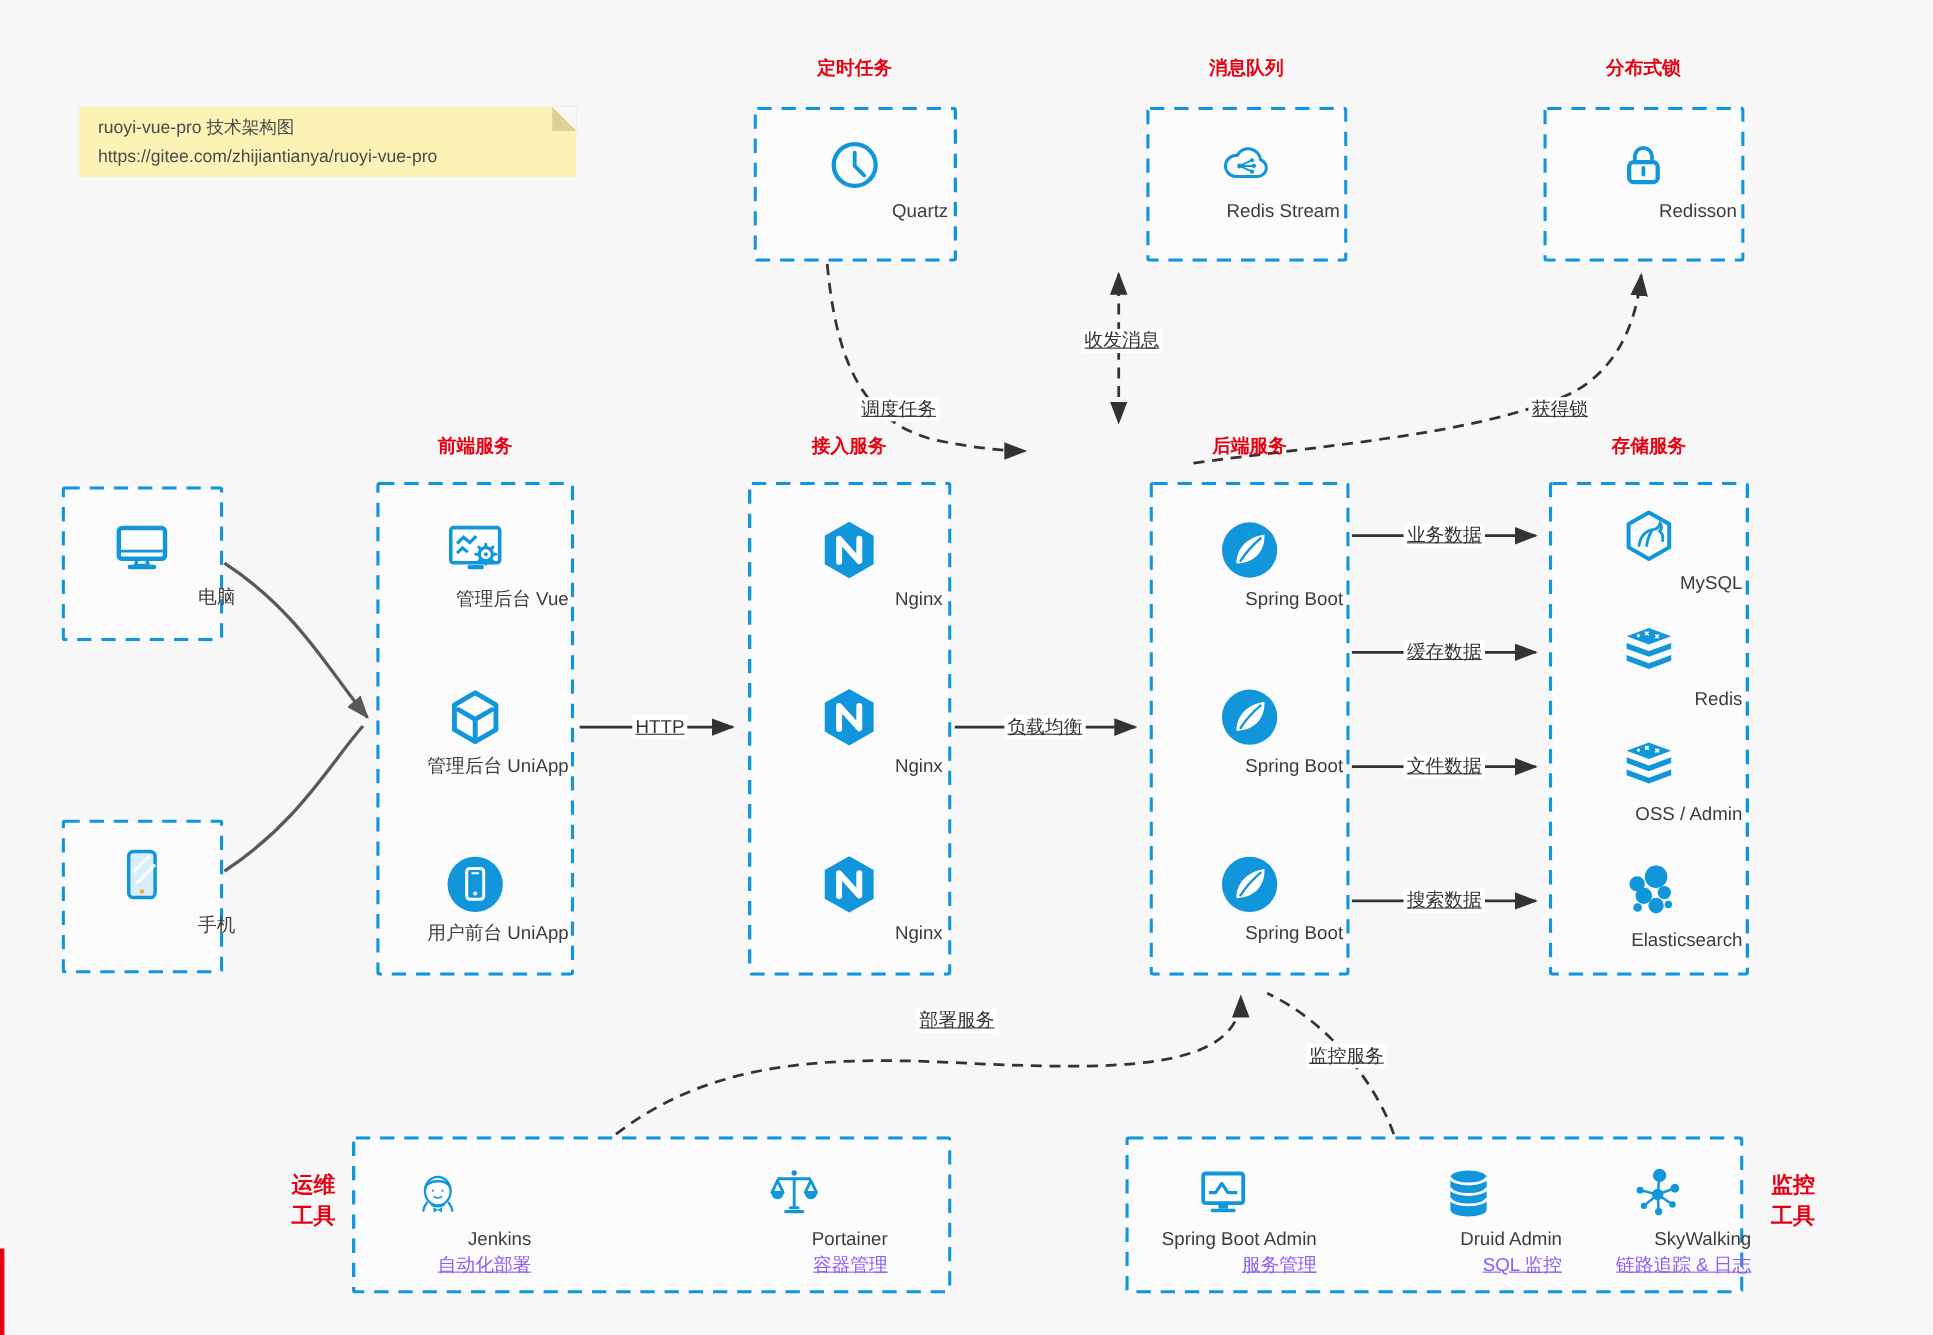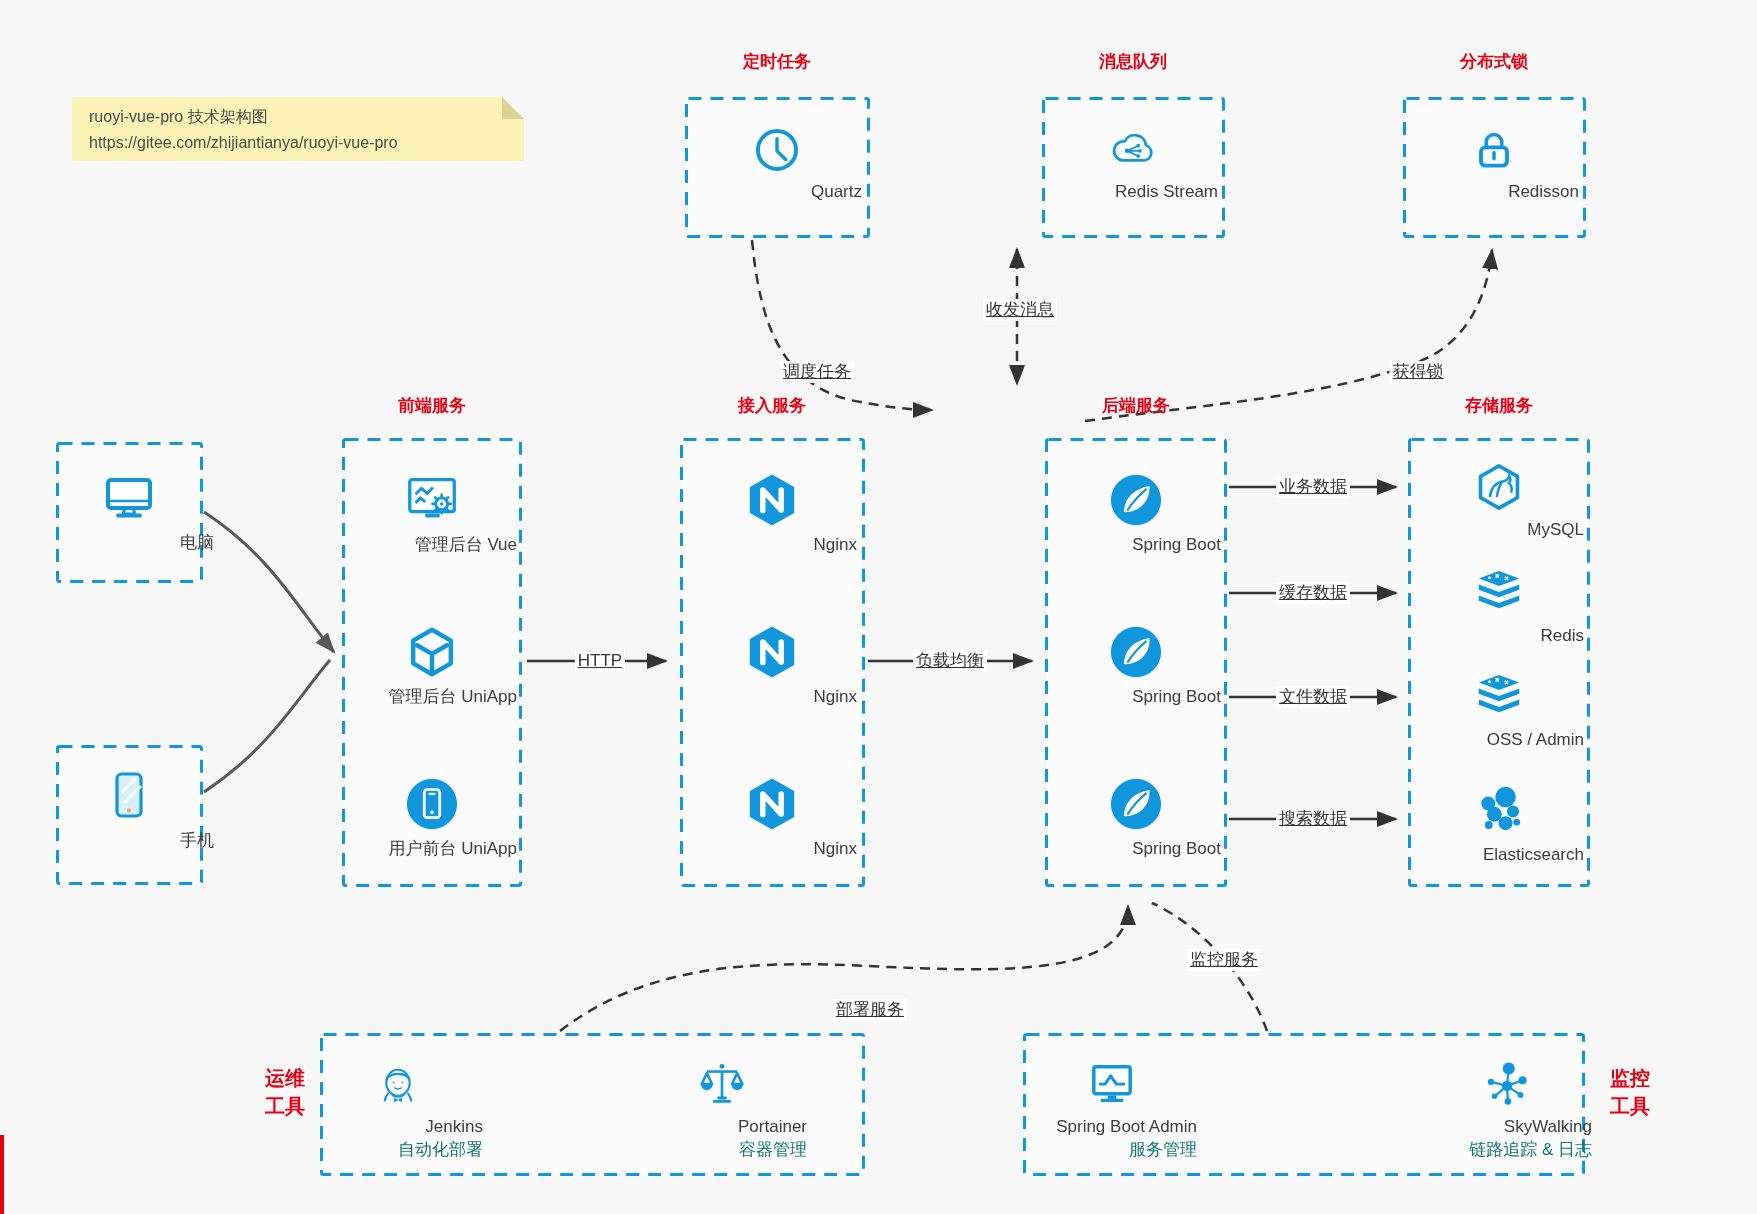--- a/index.html
+++ b/index.html
@@ -15,21 +15,21 @@
   .gbox svg{display:block;}
   
   .rtitle{position:absolute;transform:translateX(-50%);font-size:17px;font-weight:bold;
           color:#e60012;white-space:nowrap;}
   .rside{position:absolute;transform:translate(-50%,-50%);font-size:20px;font-weight:bold;
          color:#e60012;line-height:28px;text-align:center;white-space:nowrap;}
   
   .node{position:absolute;width:170px;margin-left:-85px;text-align:right;}
   .node .ic{color:#1296db;display:block;margin:0 auto;}
   .node .lb{margin-top:4px;font-size:17px;line-height:23px;color:#3c3c3c;white-space:nowrap;}
-  .node .lb2{font-size:17px;line-height:24px;color:#0f766e;white-space:nowrap;}
+  .node .lb2{font-size:17px;line-height:24px;color:#8b5cf6;white-space:nowrap;text-decoration:underline;}
   
   #edges{position:absolute;left:0;top:0;}
   
   .elb{position:absolute;transform:translate(-50%,-50%);background:#fff;padding:0 3px;
        font-size:17px;line-height:22px;color:#333;white-space:nowrap;text-decoration:underline;}
   .strip{position:absolute;left:0;top:1135px;width:4px;height:79px;background:#e60012;}
 </style>
 </head>
 <body>
 
@@ -418,33 +418,40 @@
     <div class="lb2">容器管理</div>
   </div>
 
   <div class="node" style="left:1112px;top:1059px">
     <svg class="ic" width="52" height="52">
         <use href="#i-sba"></use>
       </svg>
     <div class="lb">Spring Boot Admin</div>
     <div class="lb2">服务管理</div>
   </div>
+  <div class="node" style="left:1335px;top:1059px">
+    <svg class="ic" width="52" height="52">
+        <use href="#i-druid"></use>
+      </svg>
+    <div class="lb">Druid Admin</div>
+    <div class="lb2">SQL 监控</div>
+  </div>
   <div class="node" style="left:1507px;top:1059px">
     <svg class="ic" width="52" height="52">
         <use href="#i-sky"></use>
       </svg>
     <div class="lb">SkyWalking</div>
     <div class="lb2">链路追踪 &amp; 日志</div>
   </div>
 
   <div class="elb" style="left:600px;top:661px">HTTP</div>
   <div class="elb" style="left:950px;top:661px">负载均衡</div>
   <div class="elb" style="left:1313px;top:487px">业务数据</div>
   <div class="elb" style="left:1313px;top:593px">缓存数据</div>
   <div class="elb" style="left:1313px;top:697px">文件数据</div>
   <div class="elb" style="left:1313px;top:819px">搜索数据</div>
   <div class="elb" style="left:817px;top:372px">调度任务</div>
   <div class="elb" style="left:1020px;top:310px">收发消息</div>
   <div class="elb" style="left:1418px;top:372px">获得锁</div>
-  <div class="elb" style="left:870px;top:1010px">部署服务</div>
+  <div class="elb" style="left:870px;top:928px">部署服务</div>
   <div class="elb" style="left:1224px;top:960px">监控服务</div>
 
 </div>
 
 </body></html>

